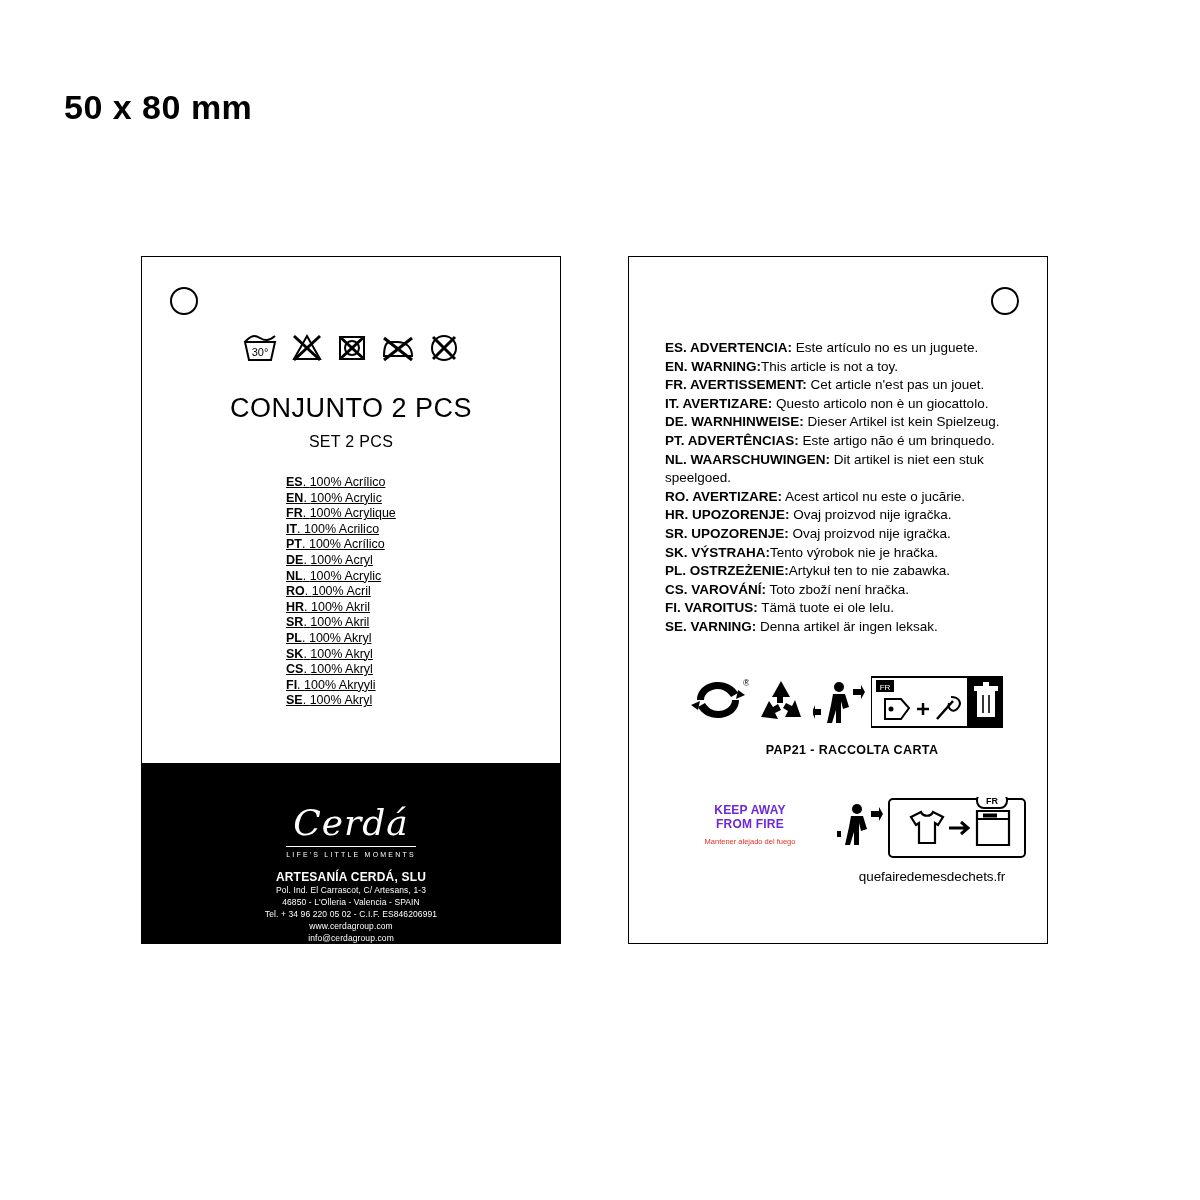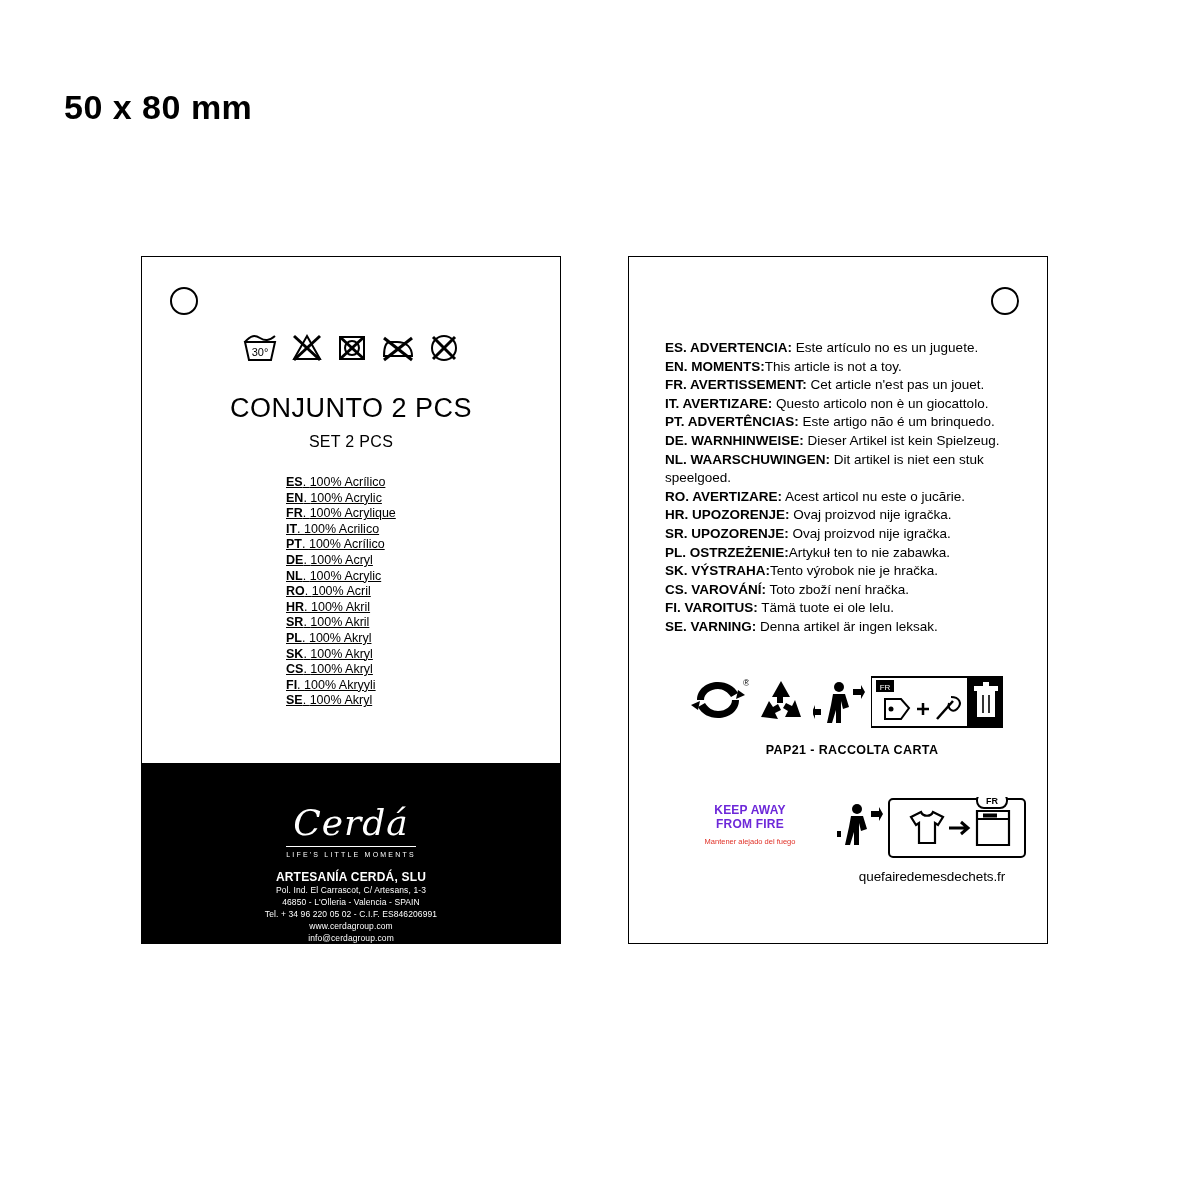--- a/index.html
+++ b/index.html
@@ -296,31 +296,31 @@
     <div class="brand-line">info@cerdagroup.com</div>
   </div>
 </div>
 
 <div id="back-card" class="card">
 
   <div class="punch-hole"></div>
 
   <div class="warnings">
     <div class="warn-row"><span class="lang">ES. ADVERTENCIA:</span><span> Este artículo no es un juguete.</span></div>
-    <div class="warn-row"><span class="lang">EN. MOMENTS:</span><span>This article is not a toy.</span></div>
+    <div class="warn-row"><span class="lang">EN. WARNING:</span><span>This article is not a toy.</span></div>
     <div class="warn-row"><span class="lang">FR. AVERTISSEMENT:</span><span> Cet article n'est pas un jouet.</span></div>
     <div class="warn-row"><span class="lang">IT. AVERTIZARE:</span><span> Questo articolo non è un giocattolo.</span></div>
+    <div class="warn-row"><span class="lang">DE. WARNHINWEISE:</span><span> Dieser Artikel ist kein Spielzeug.</span></div>
     <div class="warn-row"><span class="lang">PT. ADVERTÊNCIAS:</span><span> Este artigo não é um brinquedo.</span></div>
-    <div class="warn-row"><span class="lang">DE. WARNHINWEISE:</span><span> Dieser Artikel ist kein Spielzeug.</span></div>
     <div class="warn-row"><span class="lang">NL. WAARSCHUWINGEN:</span><span> Dit artikel is niet een stuk speelgoed.</span></div>
     <div class="warn-row"><span class="lang">RO. AVERTIZARE:</span><span> Acest articol nu este o jucărie.</span></div>
     <div class="warn-row"><span class="lang">HR. UPOZORENJE:</span><span> Ovaj proizvod nije igračka.</span></div>
     <div class="warn-row"><span class="lang">SR. UPOZORENJE:</span><span> Ovaj proizvod nije igračka.</span></div>
+    <div class="warn-row"><span class="lang">SK. VÝSTRAHA:</span><span>Tento výrobok nie je hračka.</span></div>
     <div class="warn-row"><span class="lang">PL. OSTRZEŻENIE:</span><span>Artykuł ten to nie zabawka.</span></div>
-    <div class="warn-row"><span class="lang">SK. VÝSTRAHA:</span><span>Tento výrobok nie je hračka.</span></div>
     <div class="warn-row"><span class="lang">CS. VAROVÁNÍ:</span><span> Toto zboží není hračka.</span></div>
     <div class="warn-row"><span class="lang">FI. VAROITUS:</span><span> Tämä tuote ei ole lelu.</span></div>
     <div class="warn-row"><span class="lang">SE. VARNING:</span><span> Denna artikel är ingen leksak.</span></div>
   </div>
 
   <div class="recycle-block">
     <div class="recycle-icons">
 
       <span>
         <svg width="62" height="52" viewBox="0 0 62 52">

